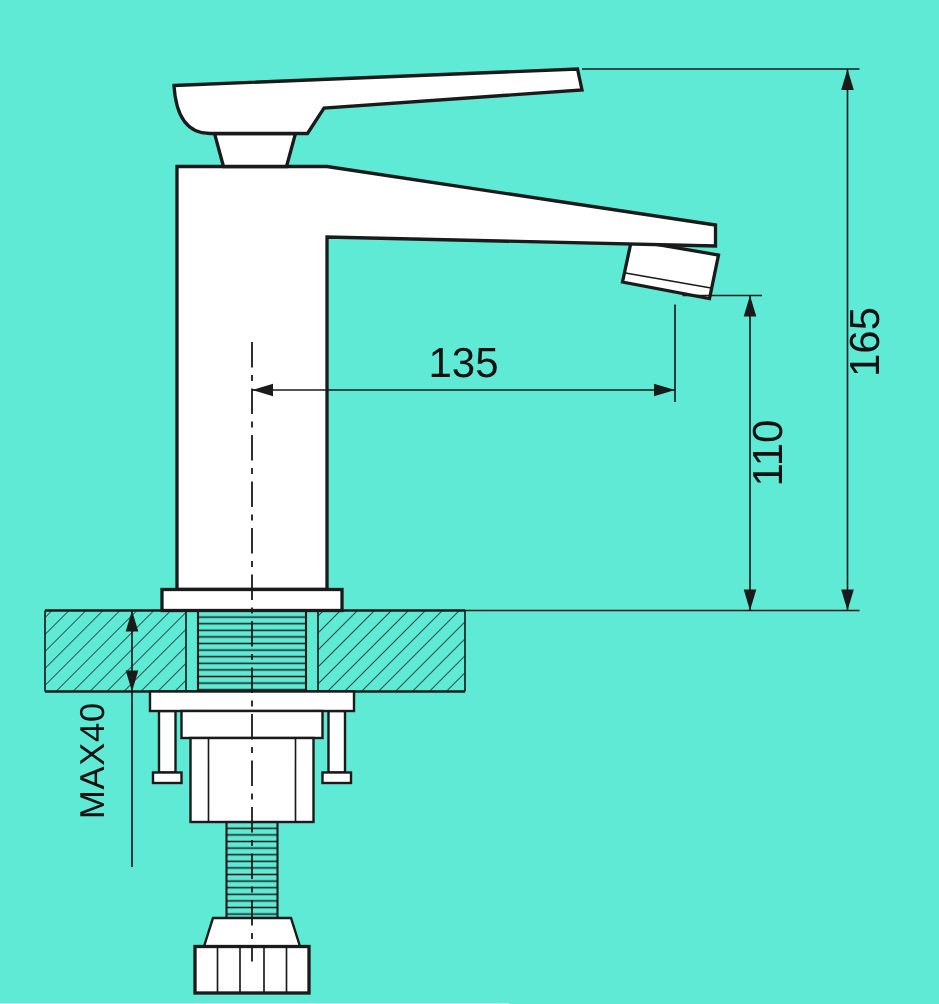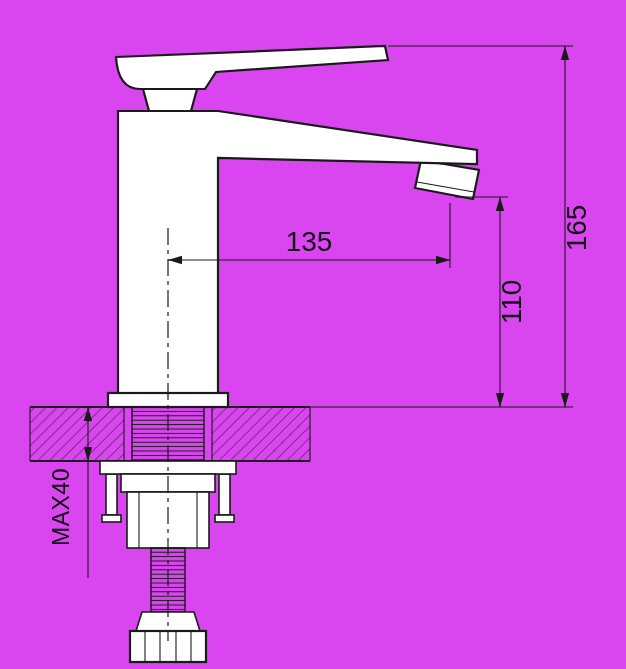--- a/index.html
+++ b/index.html
@@ -1,16 +1,16 @@
 <!DOCTYPE html>
 <html><head>
 <meta charset="utf-8">
 <style>
   html,body{margin:0;padding:0;background:#ffffff;}
-  .stage{width:626px;height:669px;position:relative;background:#d946ef;overflow:hidden;}
+  .stage{width:626px;height:669px;position:relative;background:#5eead4;overflow:hidden;}
   svg{display:block;}
   .outline{fill:#ffffff;stroke:#1a1a1a;stroke-width:2.2;stroke-linejoin:miter;}
   .outline-thin{fill:#ffffff;stroke:#1a1a1a;stroke-width:1.6;}
   .edge{stroke:#1a1a1a;stroke-width:1.8;fill:none;}
   .thin{stroke:#1a1a1a;stroke-width:1.1;fill:none;}
   .dimline{stroke:#1a1a1a;stroke-width:1.1;fill:none;}
   .arrow{fill:#1a1a1a;stroke:none;}
   .centerline{stroke:#1a1a1a;stroke-width:1.2;fill:none;stroke-dasharray:17 5 4 5;}
   text{font-family:"Liberation Sans","DejaVu Sans",sans-serif;fill:#111111;}
   .dim-label{font-size:28px;}

